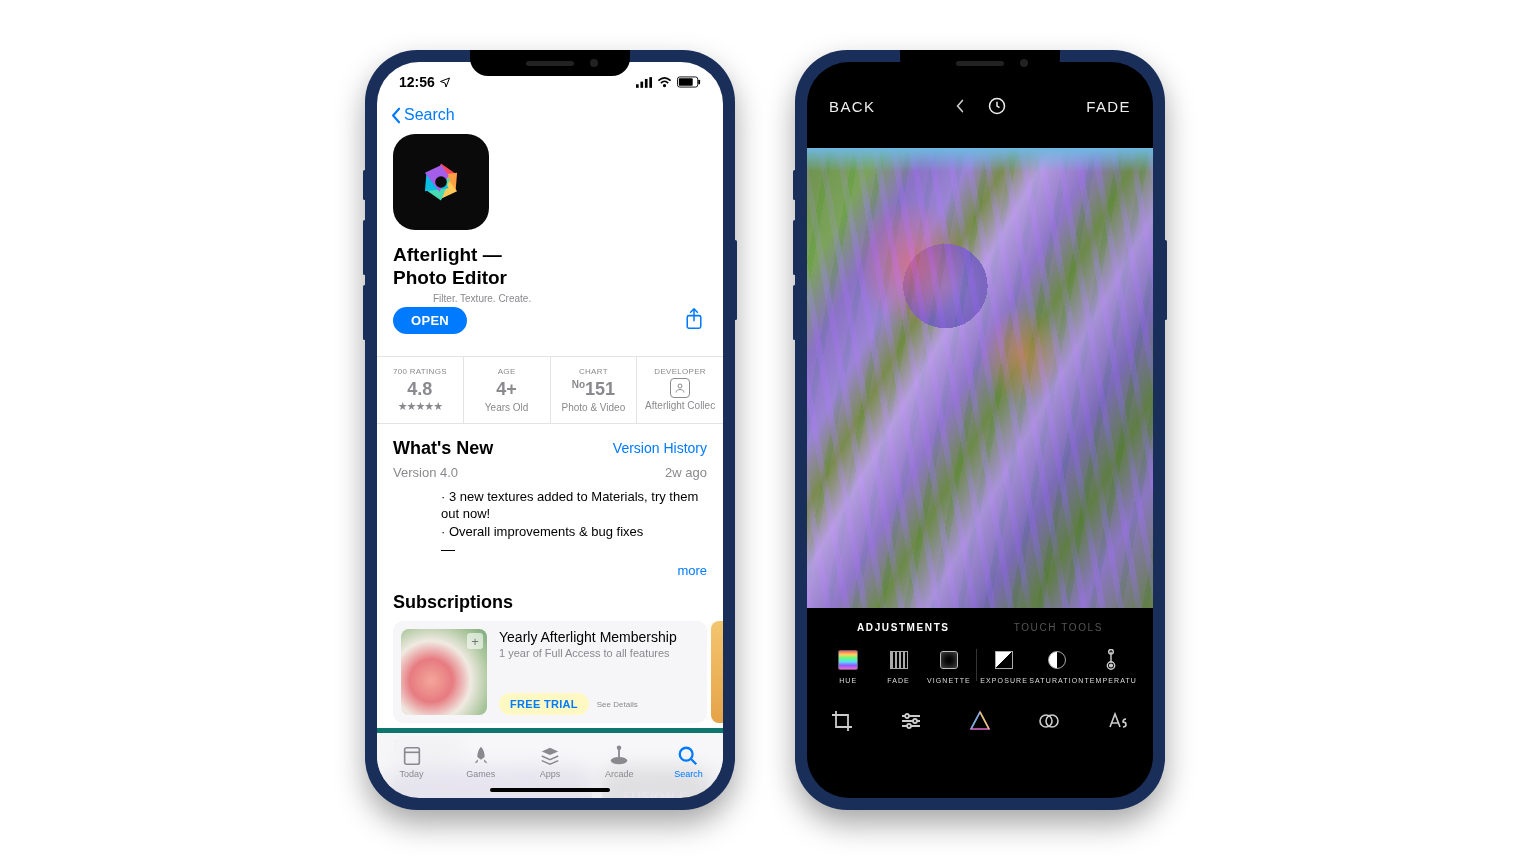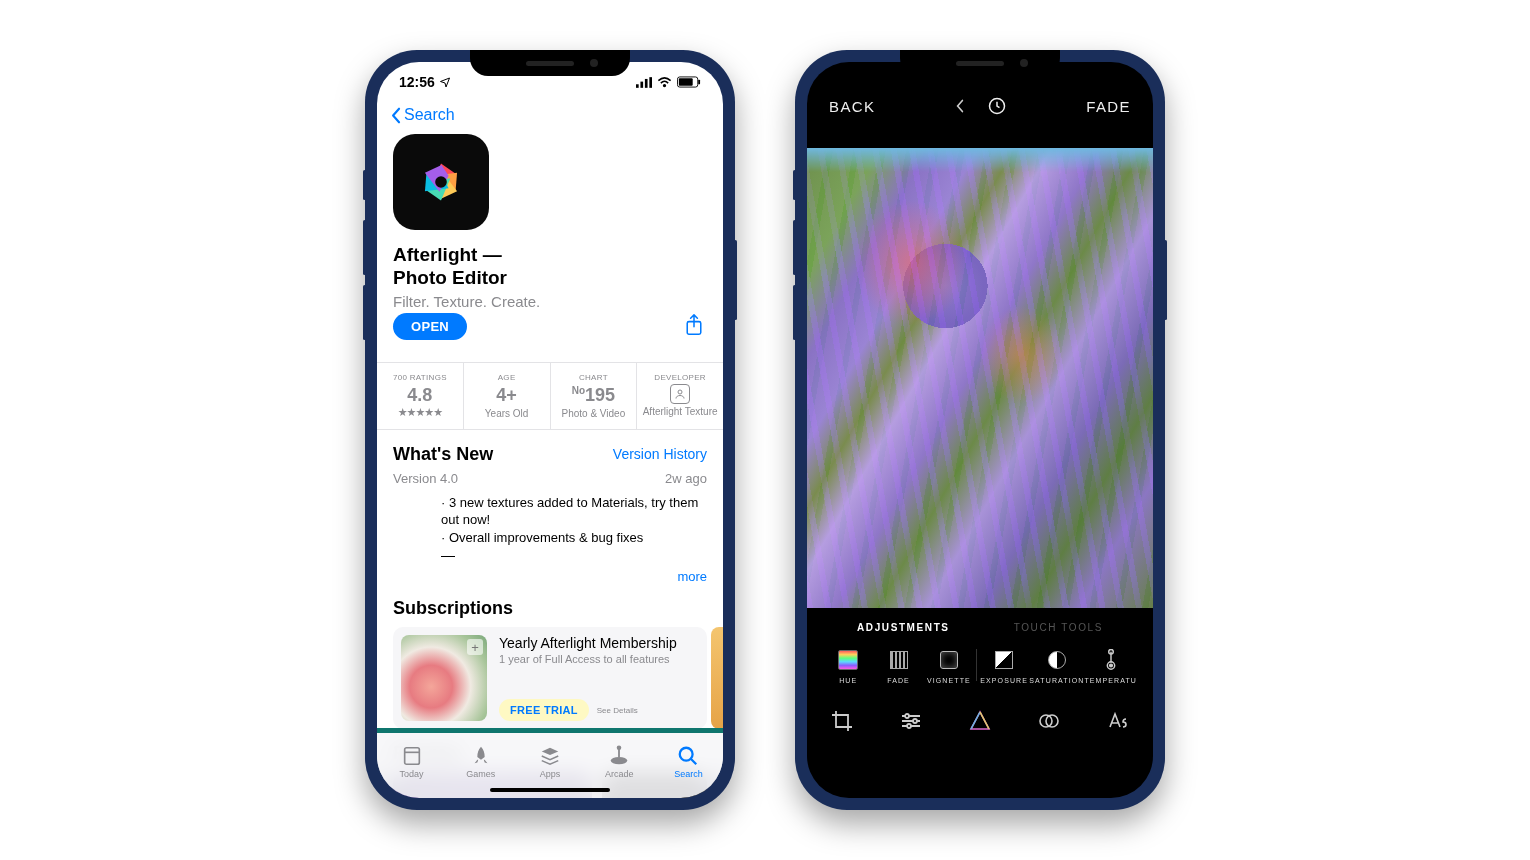--- a/index.html
+++ b/index.html
@@ -104,21 +104,21 @@
   height: 96px;
   border-radius: 22px;
   background: #0a0a0a;
   display: flex;
   align-items: center;
   justify-content: center;
   flex-shrink: 0;
 }
 .app-info { flex: 1; display: flex; flex-direction: column; }
 .app-title { font-size: 19px; font-weight: 600; line-height: 1.2; }
-.app-tagline { font-size: 15px; color: #8a8a8e; margin-top: 3px; }
+.app-tagline { font-size: 10px; color: #8a8a8e; margin-top: 3px; margin-left: 40px; }
 .app-actions { display: flex; align-items: center; justify-content: space-between; margin-top: auto; }
 .open-btn {
   background: #007aff;
   color: #fff;
   font-size: 13px;
   font-weight: 700;
   padding: 6px 18px;
   border-radius: 14px;
   letter-spacing: 0.3px;
 }
@@ -409,32 +409,32 @@
         <div class="stat-value">4.8</div>
         <div class="stat-stars">★★★★★</div>
       </div>
       <div class="stat">
         <div class="stat-label">AGE</div>
         <div class="stat-value">4+</div>
         <div class="stat-sub">Years Old</div>
       </div>
       <div class="stat stat-chart">
         <div class="stat-label">CHART</div>
-        <div class="stat-value"><span class="chart-prefix">No</span><span>195</span></div>
+        <div class="stat-value"><span class="chart-prefix">No</span><span>151</span></div>
         <div class="stat-sub">Photo &amp; Video</div>
       </div>
       <div class="stat">
         <div class="stat-label">DEVELOPER</div>
         <div class="stat-dev-icon">
           <svg viewBox="0 0 24 24" fill="none" stroke="#8a8a8e" stroke-width="2">
               <circle cx="12" cy="8" r="4"></circle>
               <path d="M4 21c0-4 4-6 8-6s8 2 8 6"></path>
             </svg>
         </div>
-        <div class="stat-sub">Afterlight Texture</div>
+        <div class="stat-sub">Afterlight Collec</div>
       </div>
     </div>
 
     <div class="section">
       <div class="section-head">
         <div class="section-title">What's New</div>
         <div class="section-link">Version History</div>
       </div>
       <div class="version-row">
         <span>Version 4.0</span>

